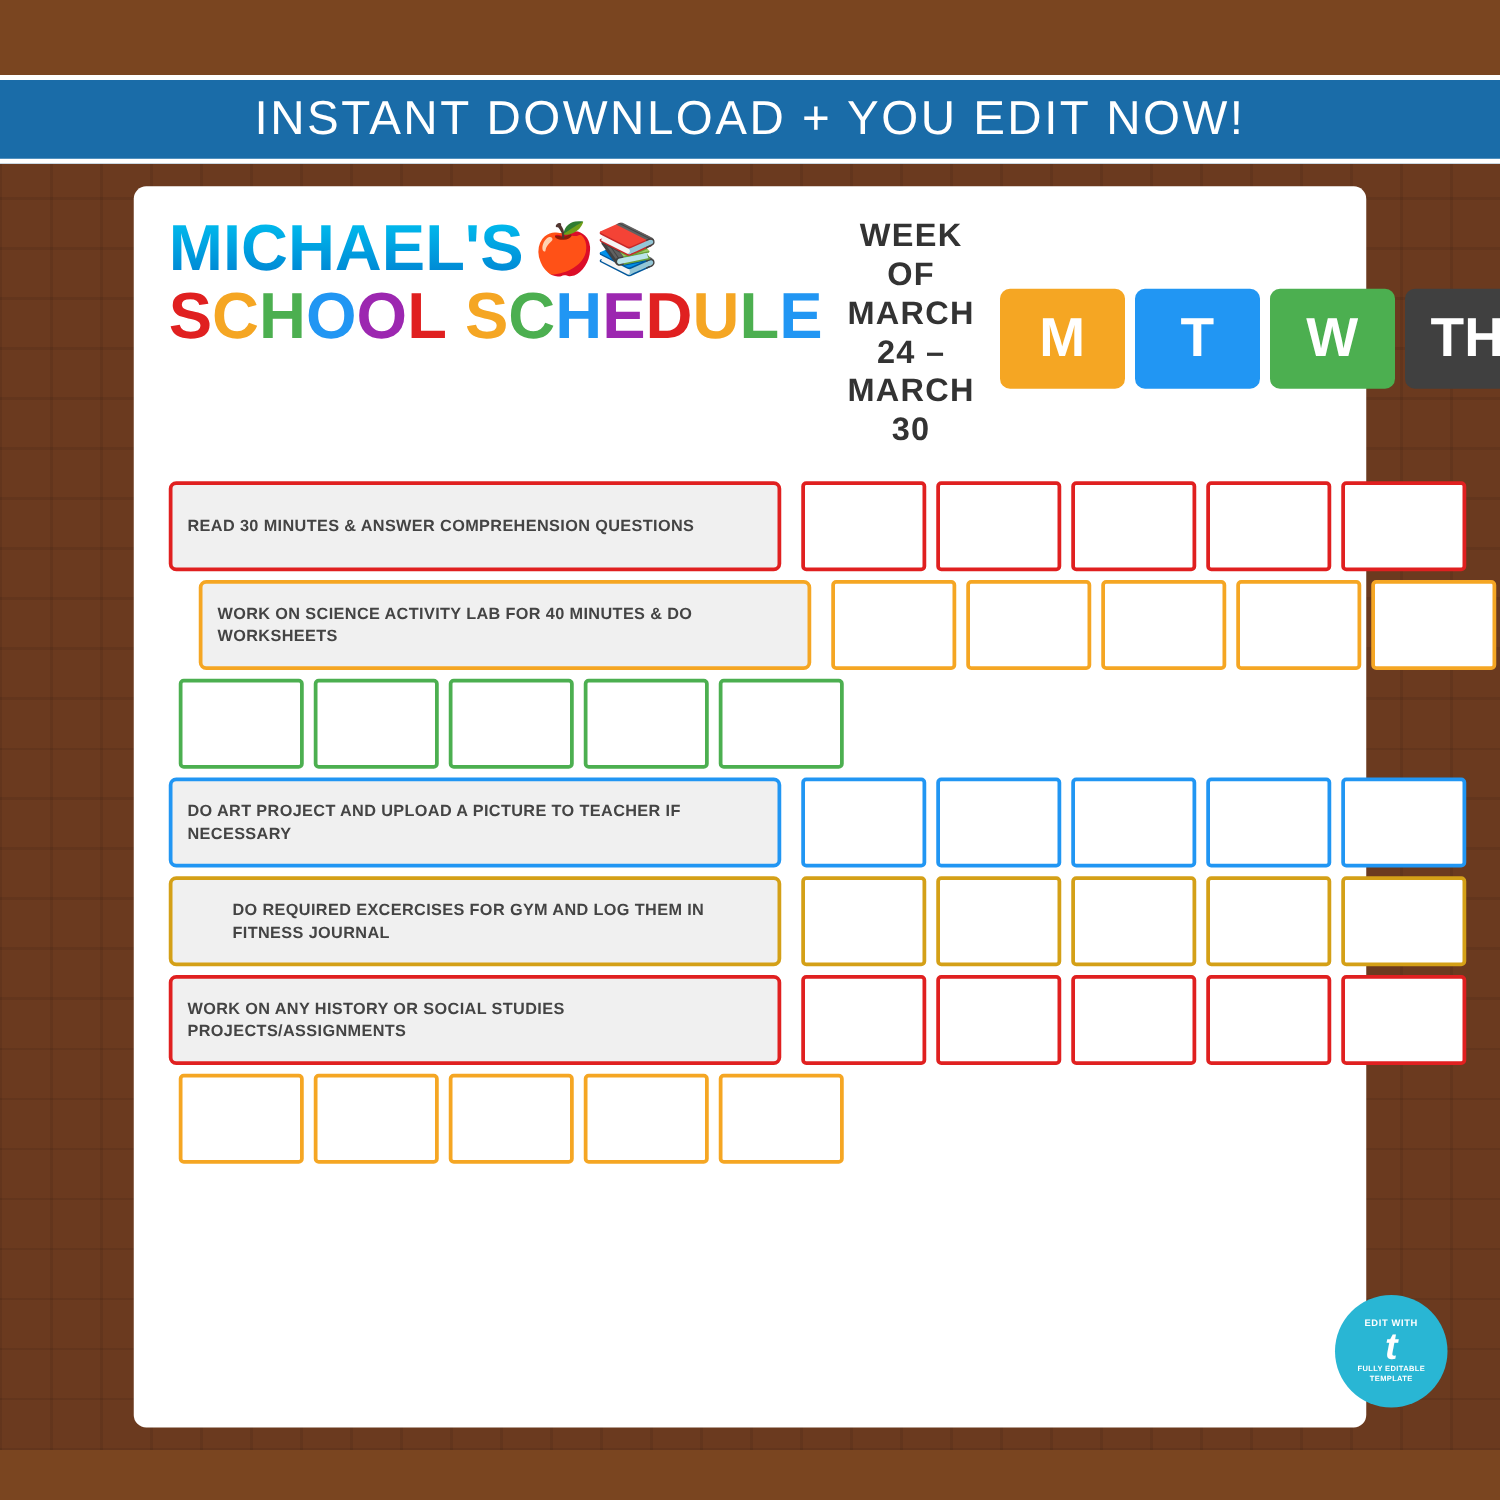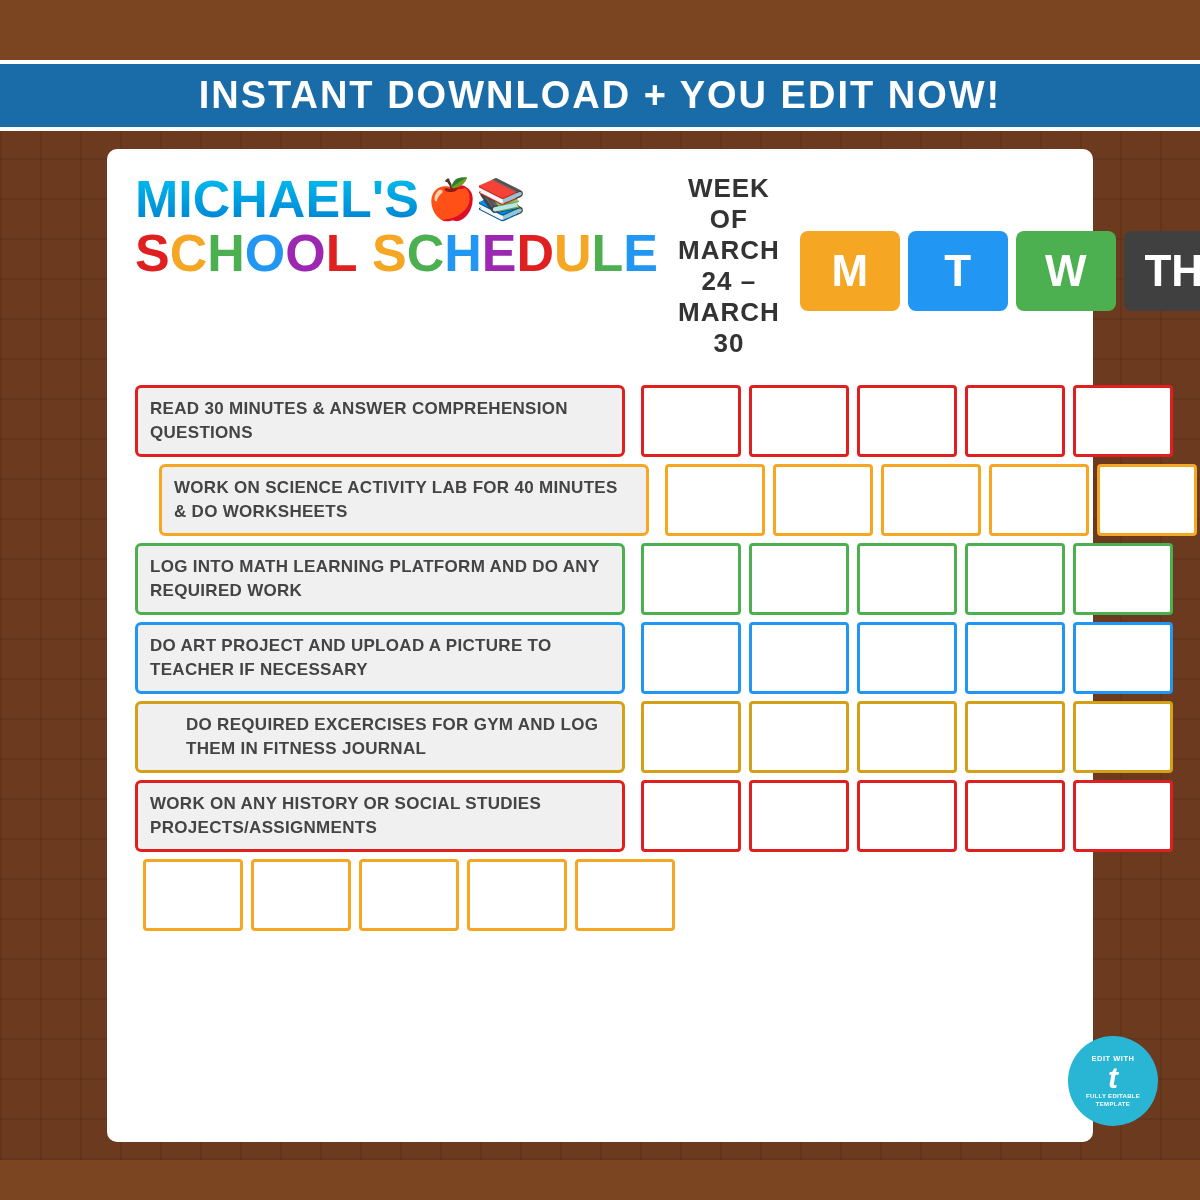--- a/index.html
+++ b/index.html
@@ -35,21 +35,21 @@
       background: #1a6ca8;
       padding: 10px 0;
       text-align: center;
       border-top: 4px solid #fff;
       border-bottom: 4px solid #fff;
     }
 
     .banner-text {
       color: white;
       font-size: 38px;
-      font-weight: 700;
+      font-weight: 400;
       letter-spacing: 2px;
       font-family: Impact, Arial Black, sans-serif;
       text-transform: uppercase;
     }
 
     .main-card {
       background: white;
       margin: 18px 30px;
       border-radius: 10px;
       padding: 24px 28px 20px 28px;
@@ -188,21 +188,21 @@
       min-height: 72px;
     }
 
     .task-cell.red { border-color: #e02020; }
     .task-cell.orange { border-color: #f5a623; margin-left: 24px; }
     .task-cell.green { border-color: #4caf50; }
     .task-cell.blue { border-color: #2196f3; }
     .task-cell.yellow-gold { border-color: #d4a017; padding-left: 48px; }
 
     .task-text {
-      font-size: 17px;
+      font-size: 13px;
       font-weight: 700;
       color: #444;
       font-family: Arial, sans-serif;
       letter-spacing: 0.3px;
       line-height: 1.4;
       text-transform: uppercase;
     }
 
     .checkboxes {
       display: flex;
@@ -333,23 +333,20 @@
       <div class="checkboxes">
         <div class="checkbox-cell orange"></div>
         <div class="checkbox-cell orange"></div>
         <div class="checkbox-cell orange"></div>
         <div class="checkbox-cell orange"></div>
         <div class="checkbox-cell orange"></div>
       </div>
     </div>
 
     <div class="schedule-row">
-      <div class="task-cell green">
-        <span class="task-text">LOG INTO MATH LEARNING PLATFORM AND DO ANY REQUIRED WORK</span>
-      </div>
       <div class="checkboxes">
         <div class="checkbox-cell green"></div>
         <div class="checkbox-cell green"></div>
         <div class="checkbox-cell green"></div>
         <div class="checkbox-cell green"></div>
         <div class="checkbox-cell green"></div>
       </div>
     </div>
 
     <div class="schedule-row">

